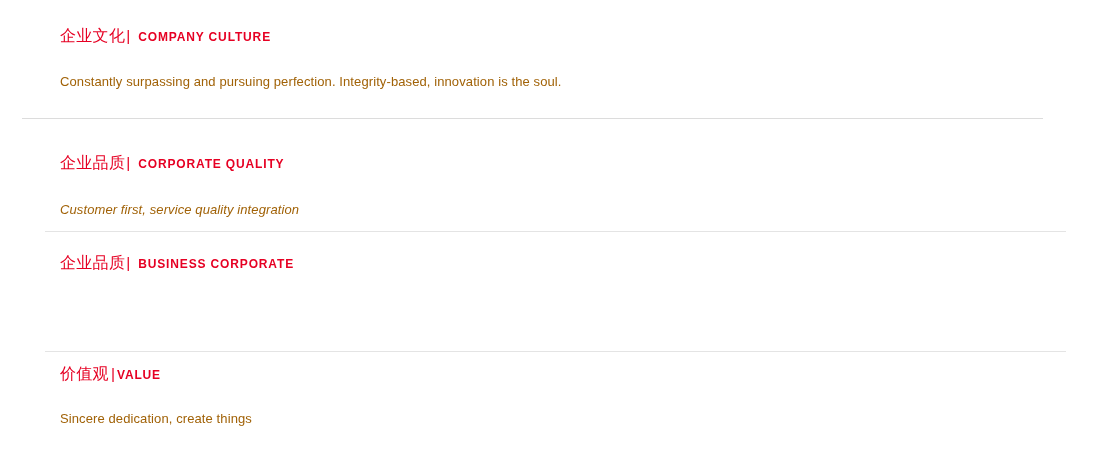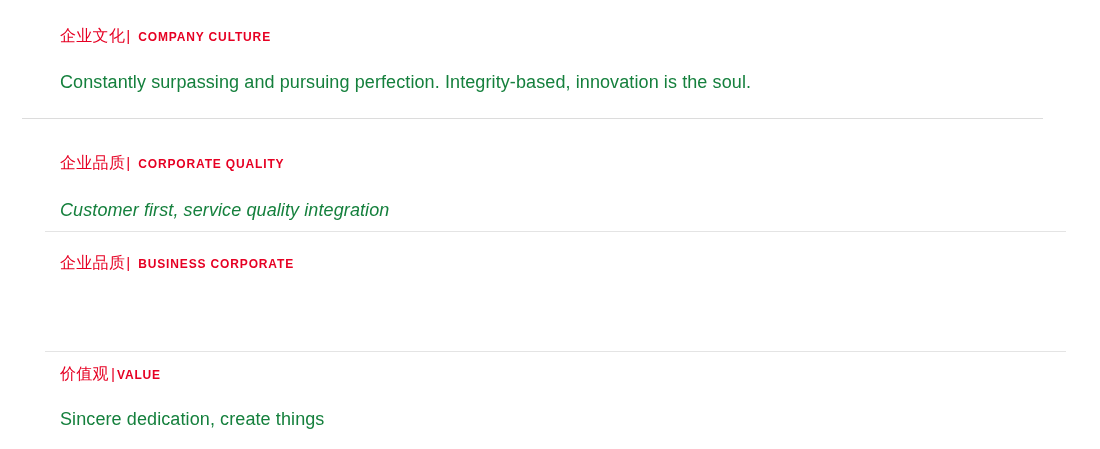--- a/index.html
+++ b/index.html
@@ -55,22 +55,22 @@
     display: inline-block;
     width: 1px;
   }
   .heading .en {
     font-size: 12px;
     font-weight: 700;
     letter-spacing: 0.85px;
   }
 
   .body-text {
-    color: #15803d;
-    font-size: 18px;
+    color: #a16207;
+    font-size: 13px;
     line-height: 26px;
     white-space: nowrap;
     margin: 0;
     font-weight: 400;
     letter-spacing: 0.1px;
   }
 
   
   .divider {
     position: absolute;

